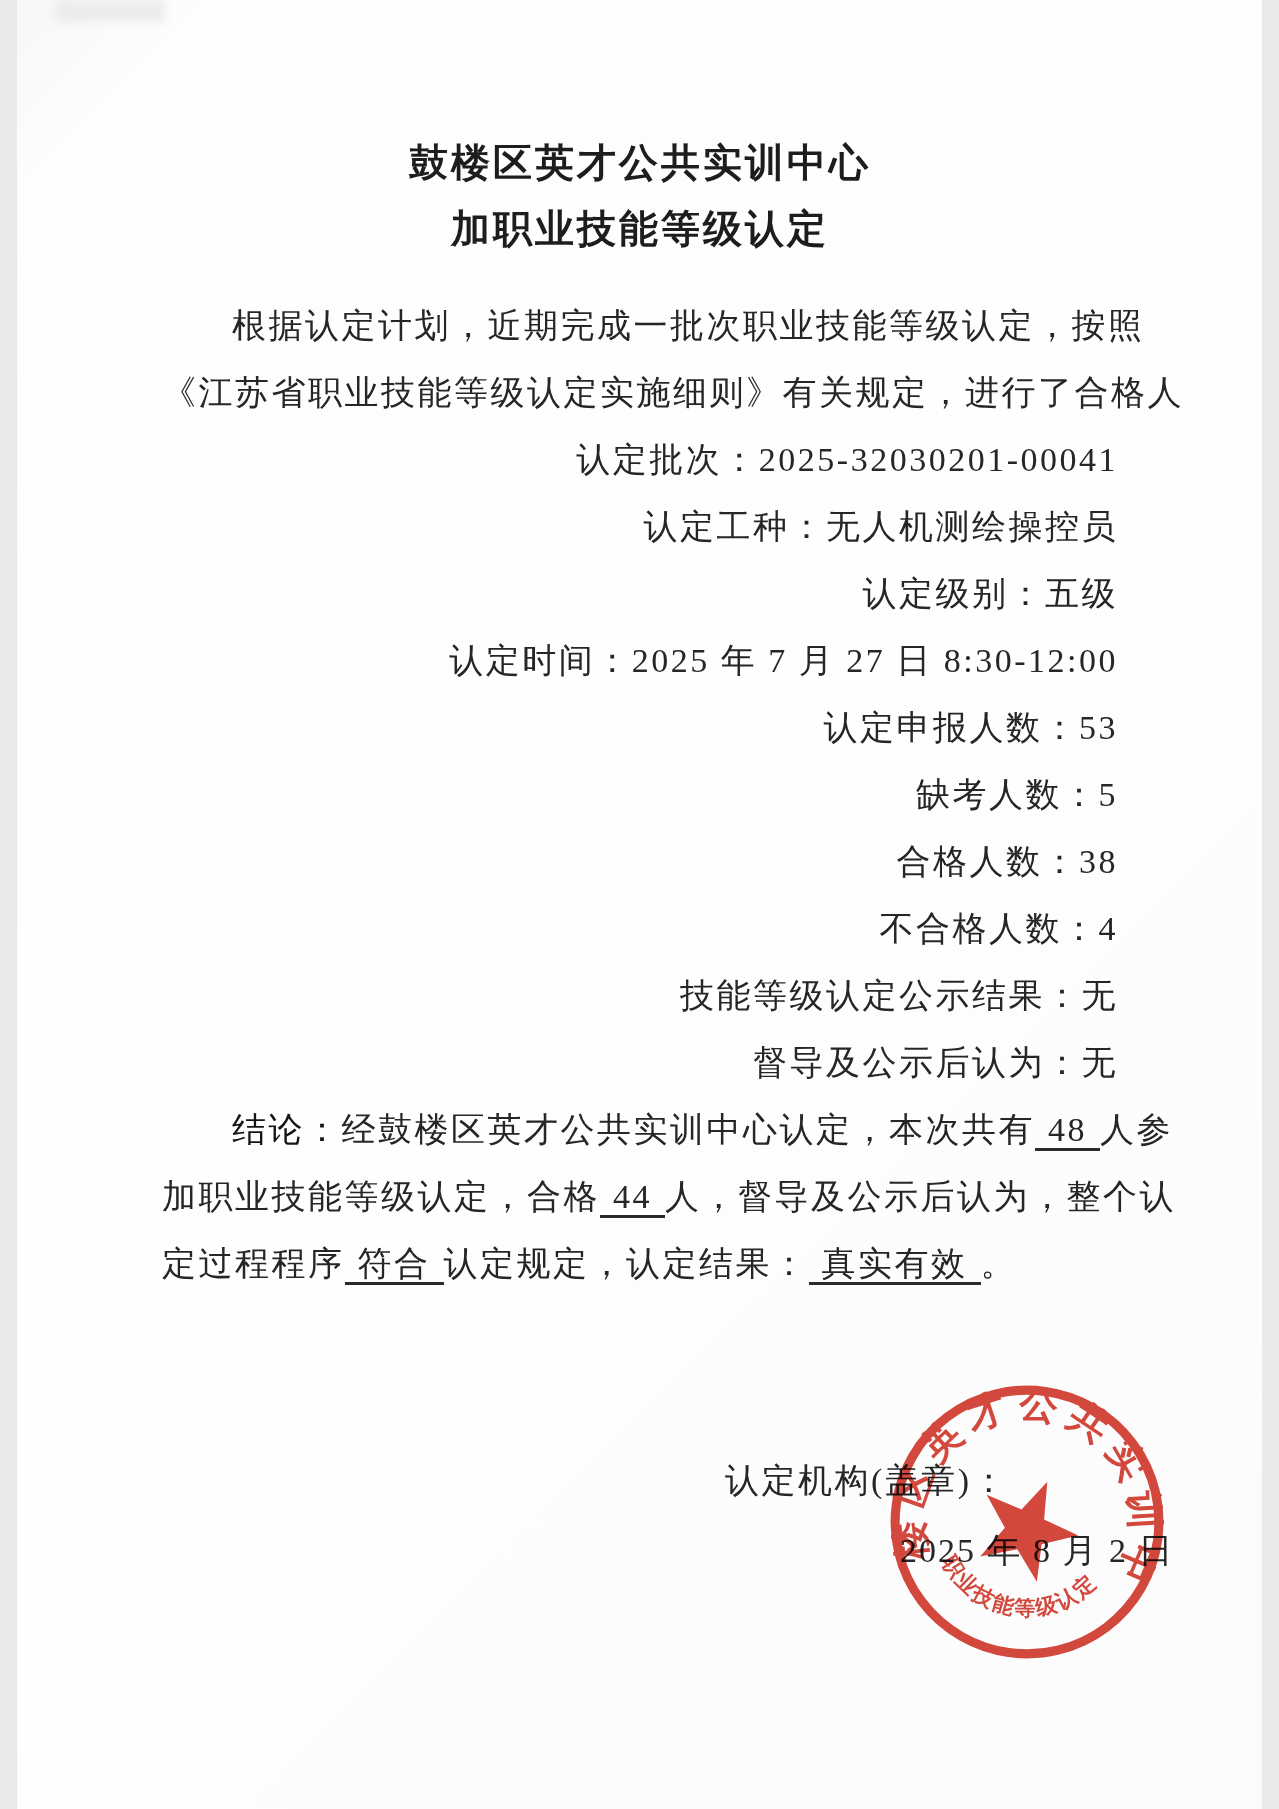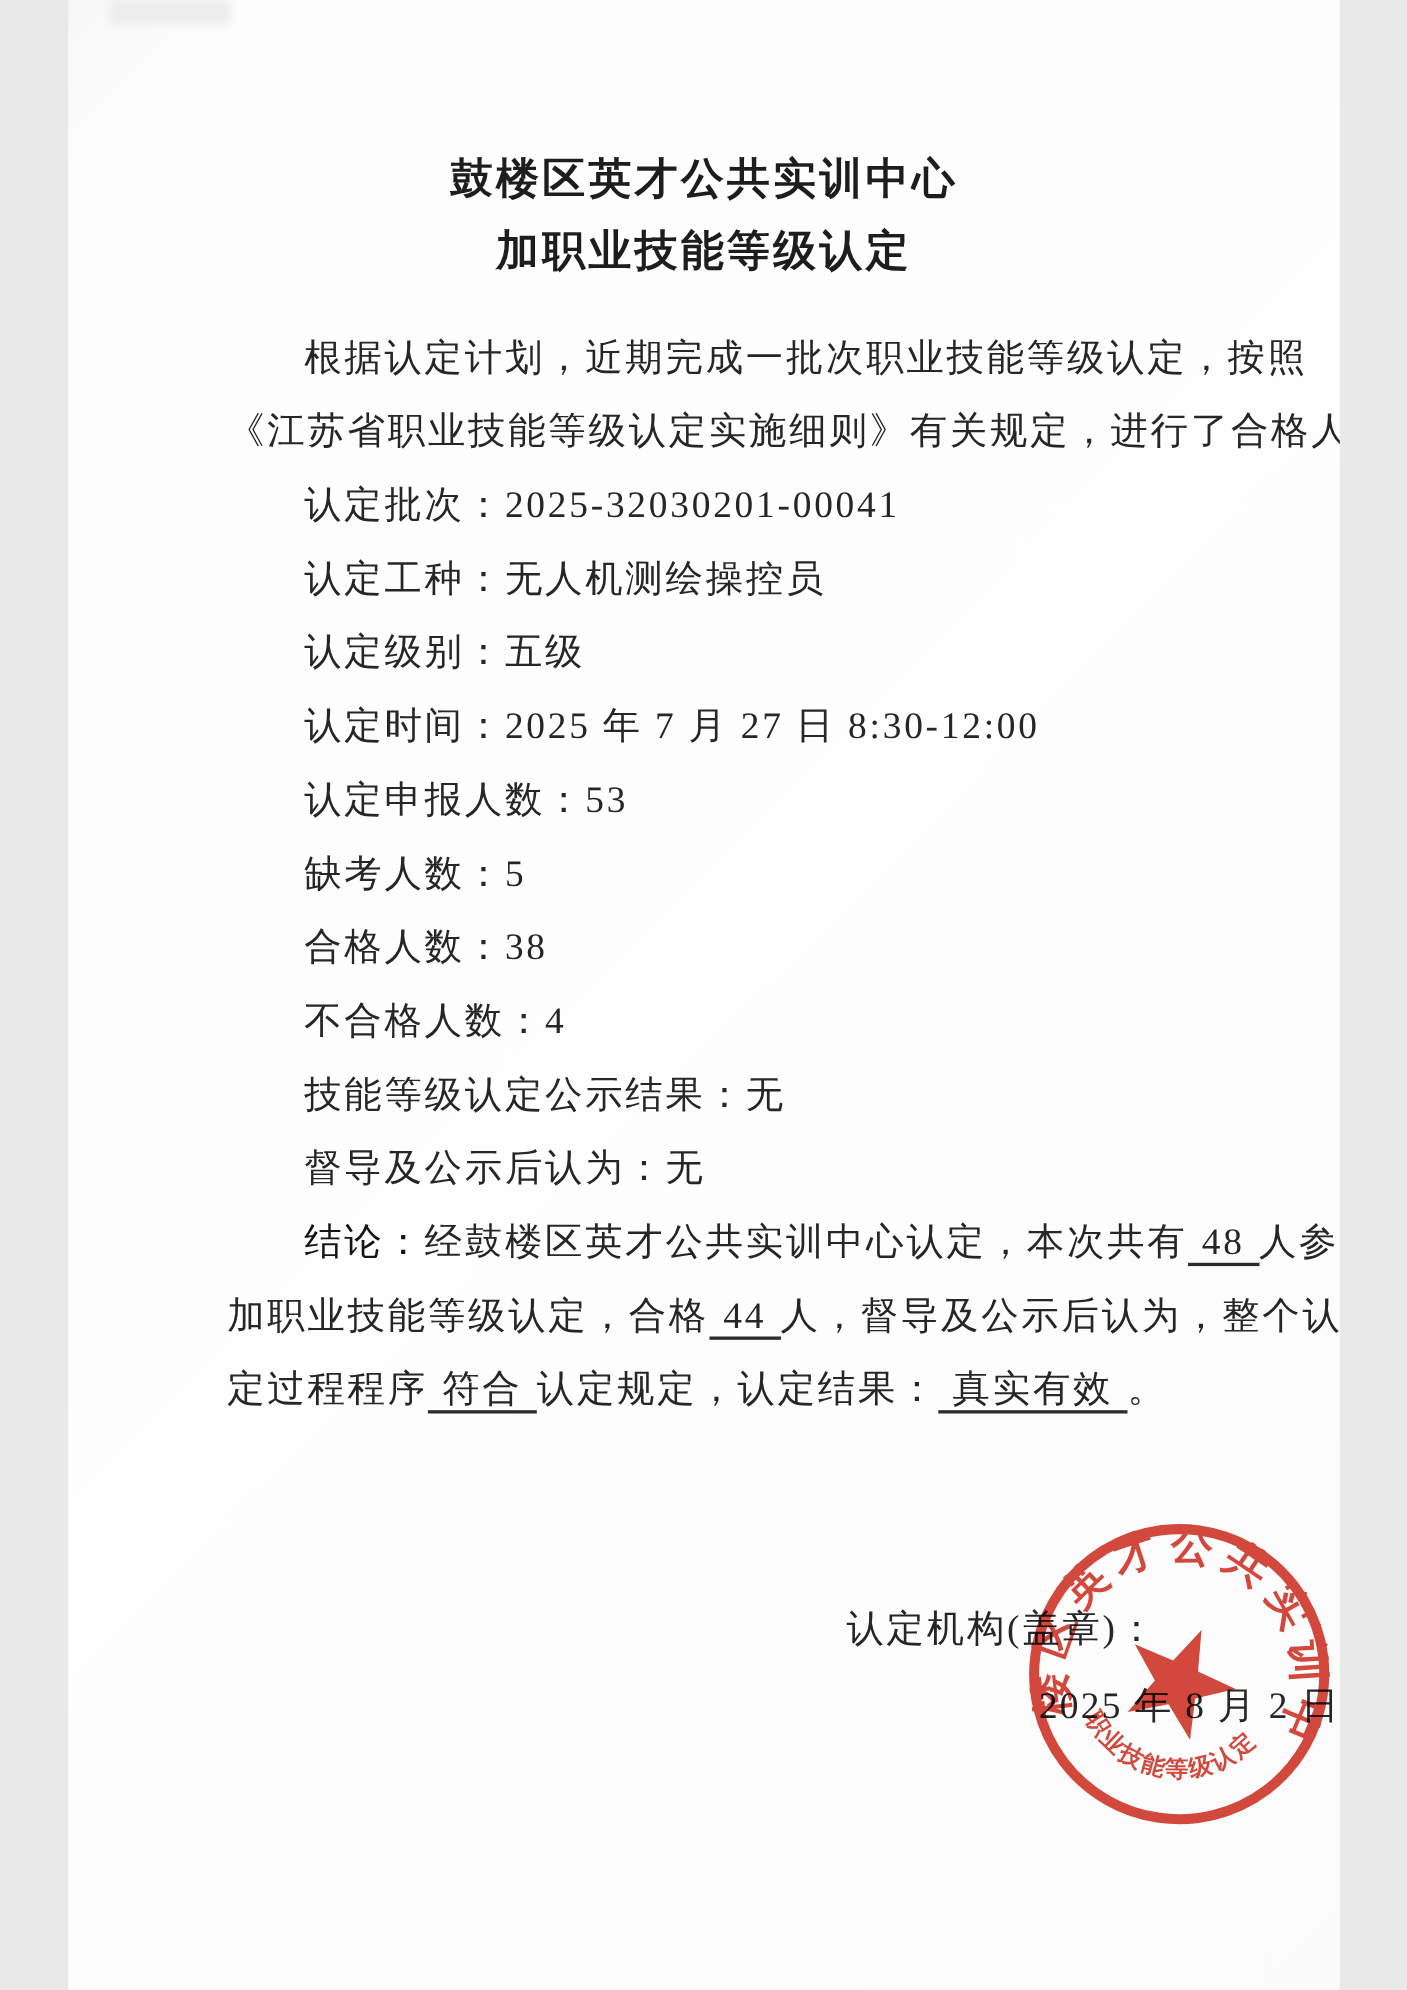--- a/index.html
+++ b/index.html
@@ -1,18 +1,18 @@
 <!DOCTYPE html>
 <html><head>
 <meta charset="utf-8">
 <style>
   html,body{margin:0;padding:0;background:#e9e9e9;}
   .page{
     position:relative;
-    width:1156px;height:1809px;
+    width:1245px;height:1809px;
     margin:0 auto;
     background:linear-gradient(135deg,#f7f7f7 0%,#fdfdfd 6%,#fefefe 50%,#fbfbfb 100%);
     font-family:"Liberation Serif","DejaVu Serif",serif;
     color:#262626;
     overflow:hidden;
   }
   .smudge{
     position:absolute;left:38px;top:0;width:110px;height:22px;
     background:#ececec;filter:blur(4px);border-radius:4px;
   }
@@ -21,21 +21,21 @@
     height:66px;line-height:66px;
     text-align:center;font-size:39px;font-weight:700;
     letter-spacing:3px;color:#1d1d1d;
   }
   .title.second{margin-bottom:30px;}
   .line{
     height:67px;line-height:67px;
     font-size:34px;letter-spacing:2.5px;
     white-space:nowrap;color:#262626;
   }
-  .indent{padding-left:70px;}
+  .indent{padding-left:70px;text-align:right;}
   .bold{font-weight:400;color:#141414;}
   .u{
     border-bottom:3px solid #2b2b2b;
     padding:0 13px;
   }
   .sig-org{
     position:absolute;left:708px;top:1458px;
     font-size:34px;letter-spacing:2.5px;white-space:nowrap;
     z-index:1;
   }

